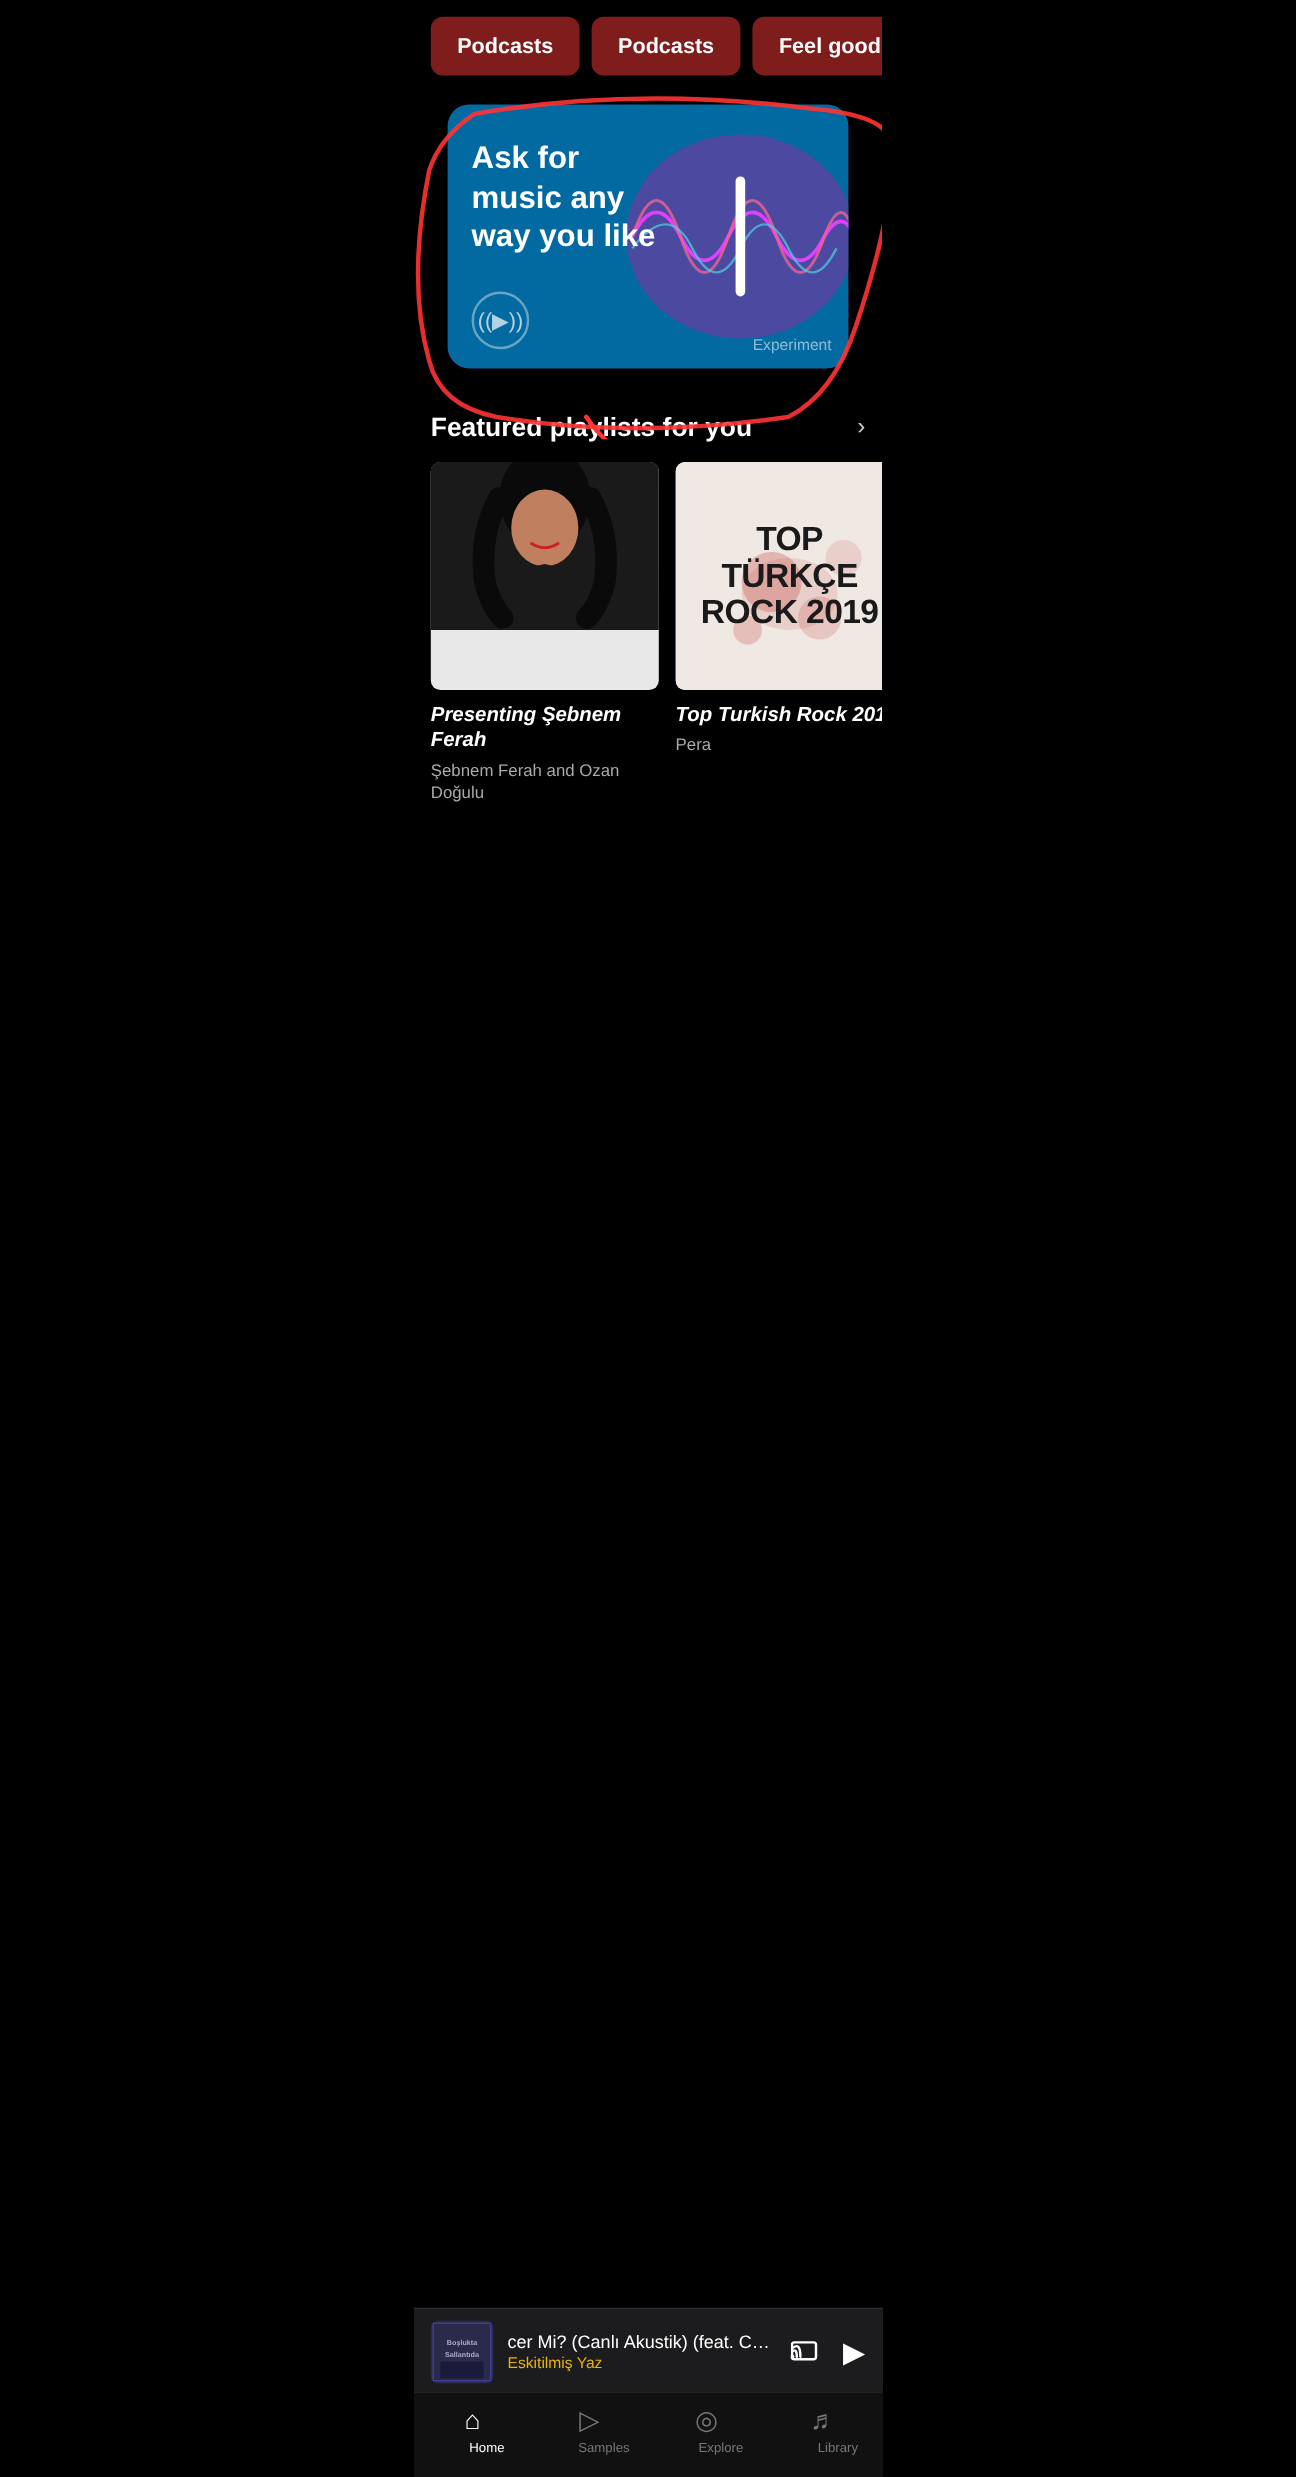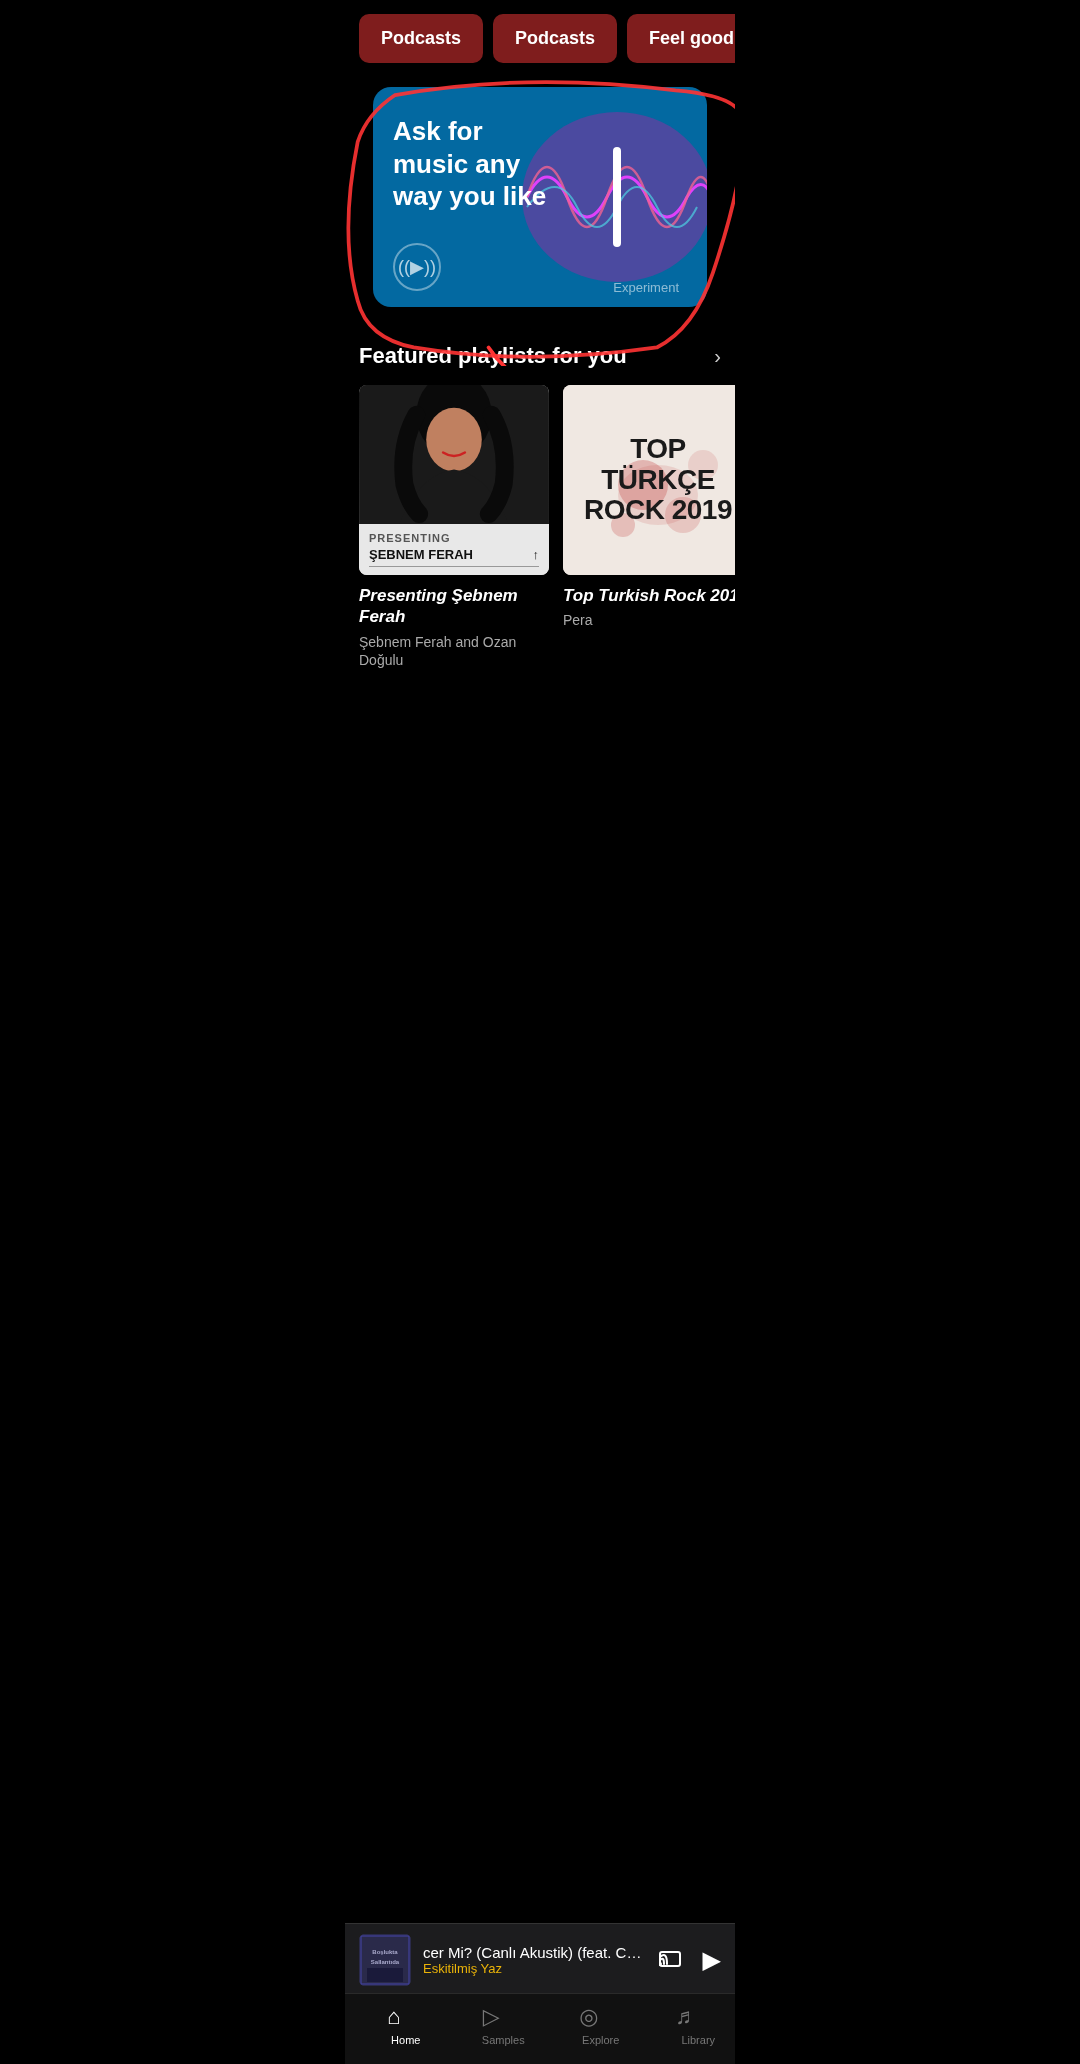--- a/index.html
+++ b/index.html
@@ -70,21 +70,21 @@
       position: relative;
       margin-top: 18px;
     }
     .hero-voice-icon {
       color: rgba(255,255,255,0.7);
       font-size: 18px;
     }
     .hero-experiment {
       position: absolute;
       bottom: 12px;
-      right: 28px;
+      right: 14px;
       font-size: 13px;
       color: rgba(255,255,255,0.55);
       z-index: 2;
     }
     
     .hero-waveform {
       position: absolute;
       right: -10px;
       top: 50%;
       transform: translateY(-50%);
@@ -426,27 +426,20 @@
 
             <ellipse cx="95" cy="55" rx="28" ry="32" fill="#c08060"></ellipse>
 
             <path d="M 40 140 Q 60 90 95 85 Q 130 90 150 140 Z" fill="#1a1a1a"></path>
 
             <path d="M 57 30 Q 40 60 45 100 Q 50 120 60 130" stroke="#0a0a0a" stroke-width="18" fill="none" stroke-linecap="round"></path>
             <path d="M 133 30 Q 150 60 145 100 Q 140 120 130 130" stroke="#0a0a0a" stroke-width="18" fill="none" stroke-linecap="round"></path>
 
             <path d="M 84 68 Q 95 75 106 68" stroke="#cc2222" stroke-width="2.5" fill="none" stroke-linecap="round"></path>
           </svg>
-        </div>
-        <div class="art-sebnem-label">
-          <div class="presenting-text">PRESENTING</div>
-          <div class="artist-name-text">
-            <span>ŞEBNEM FERAH</span>
-            <span>↑</span>
-          </div>
         </div>
       </div>
       <div class="playlist-name">Presenting Şebnem Ferah</div>
       <div class="playlist-sub">Şebnem Ferah and Ozan Doğulu</div>
     </div>
 
     <div class="playlist-card">
       <div class="playlist-art art-turkish-rock">
         <div class="playlist-play-icon youtube">▶</div>
 

